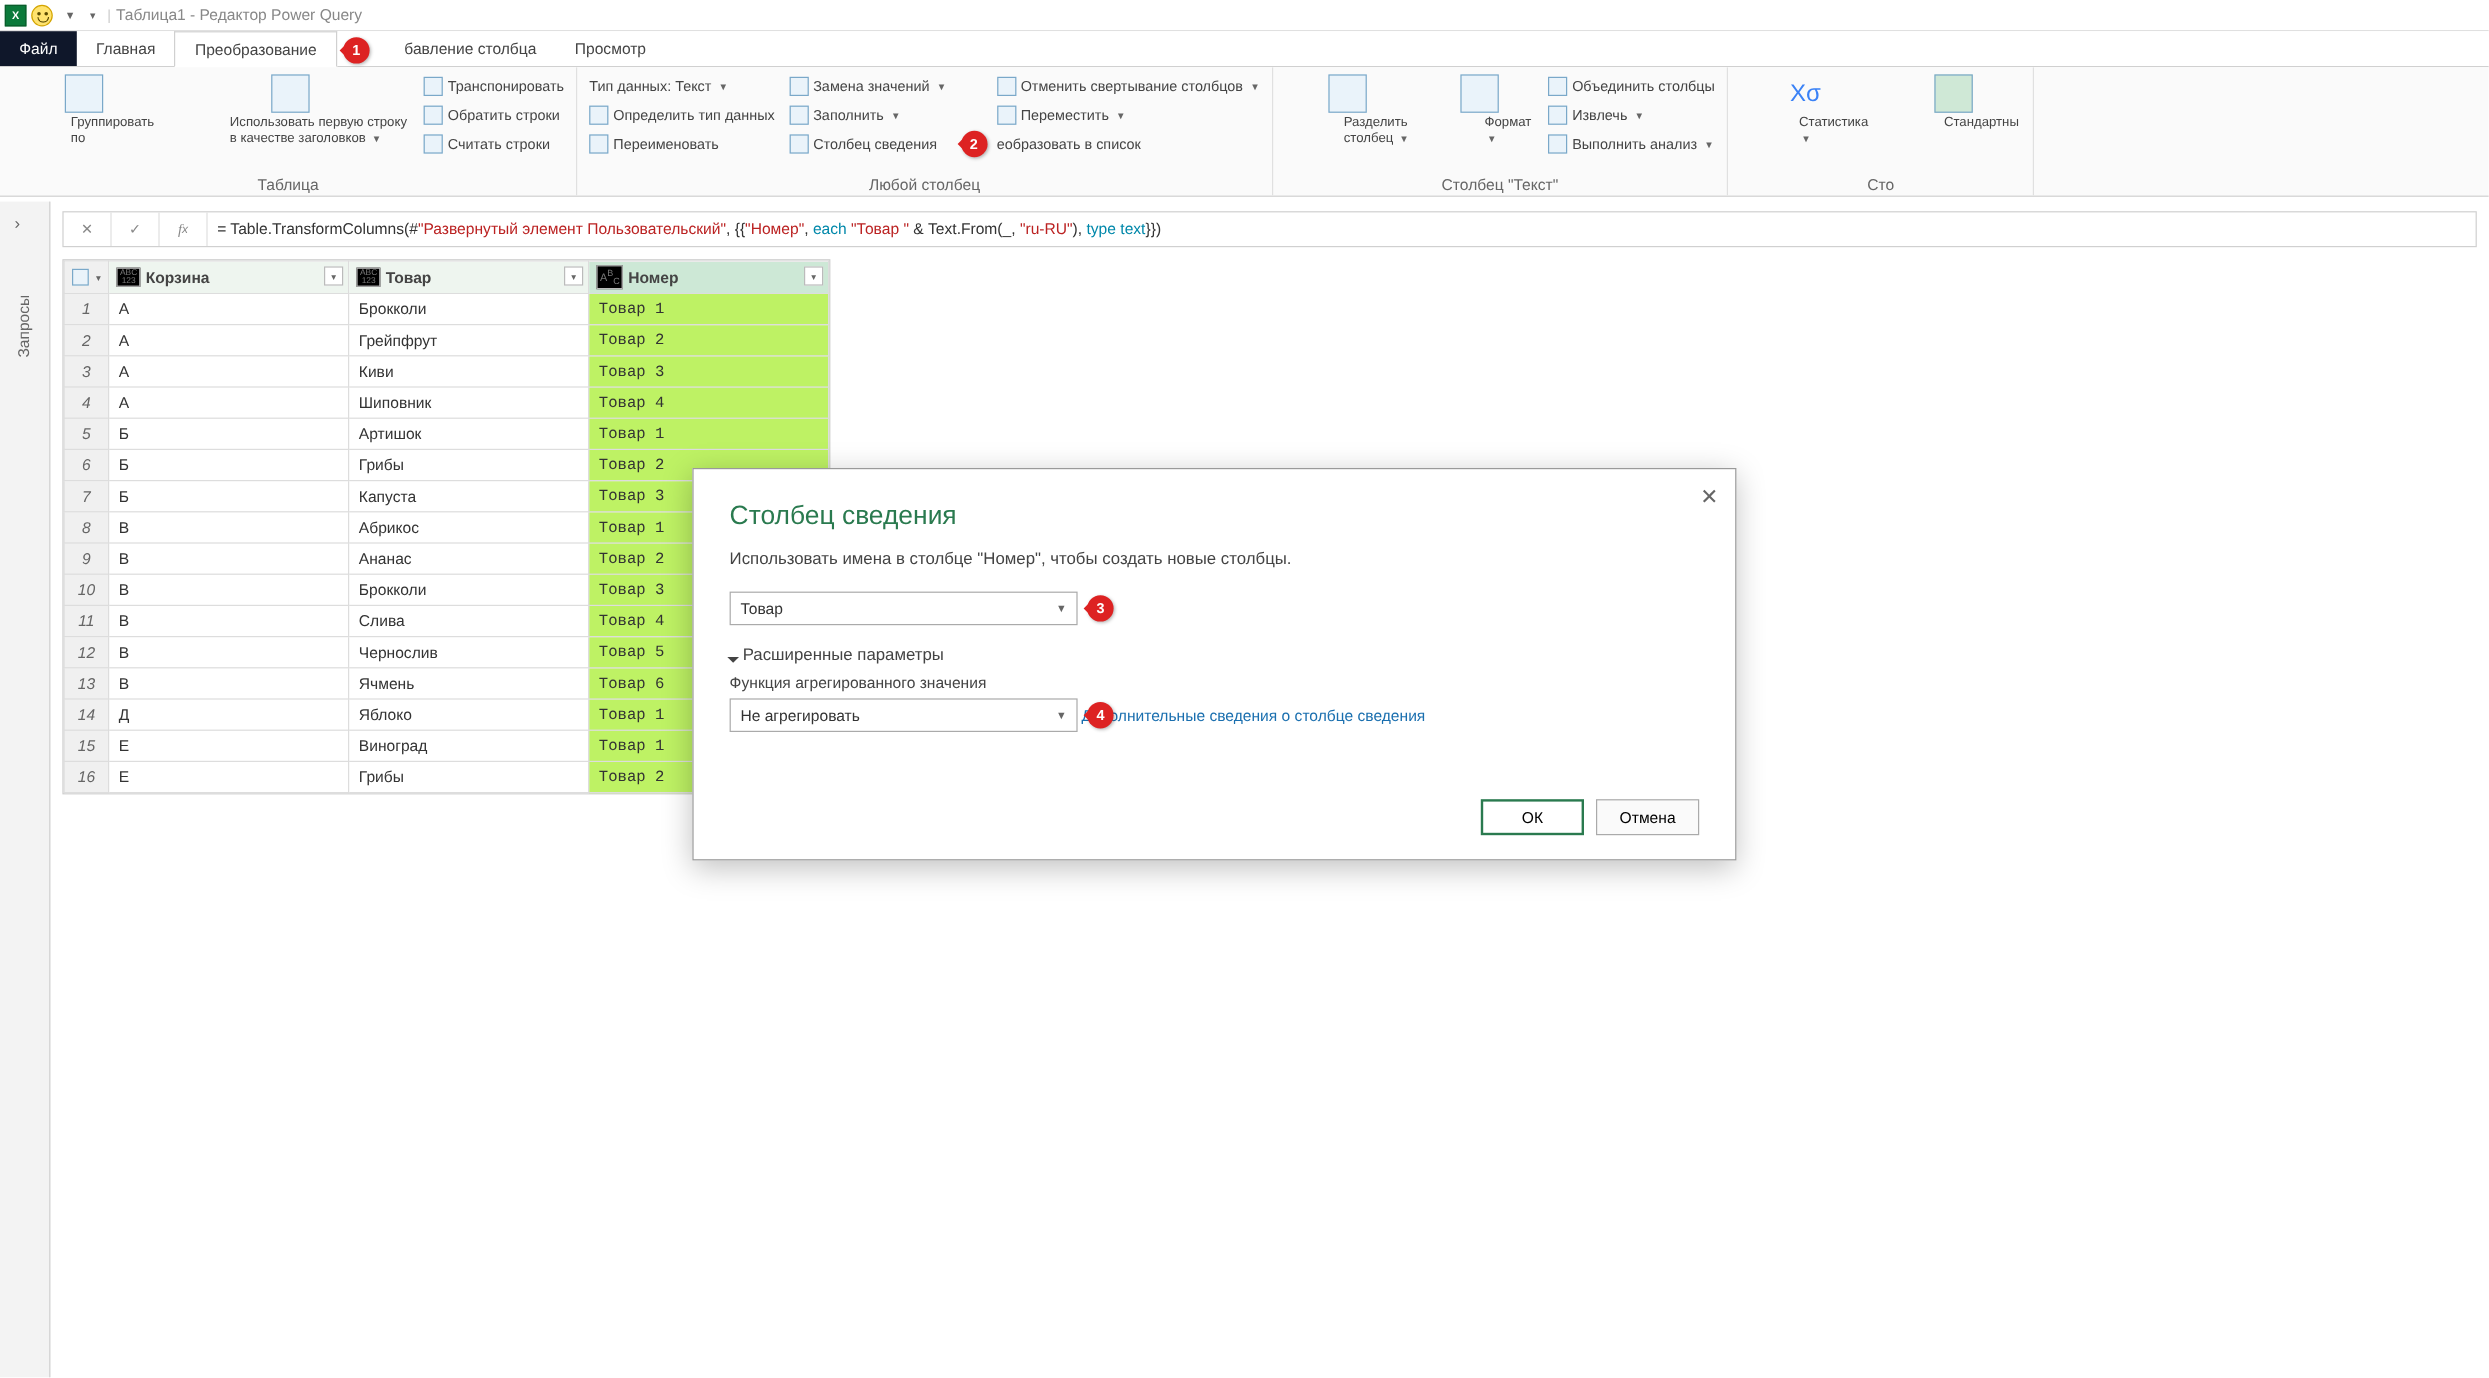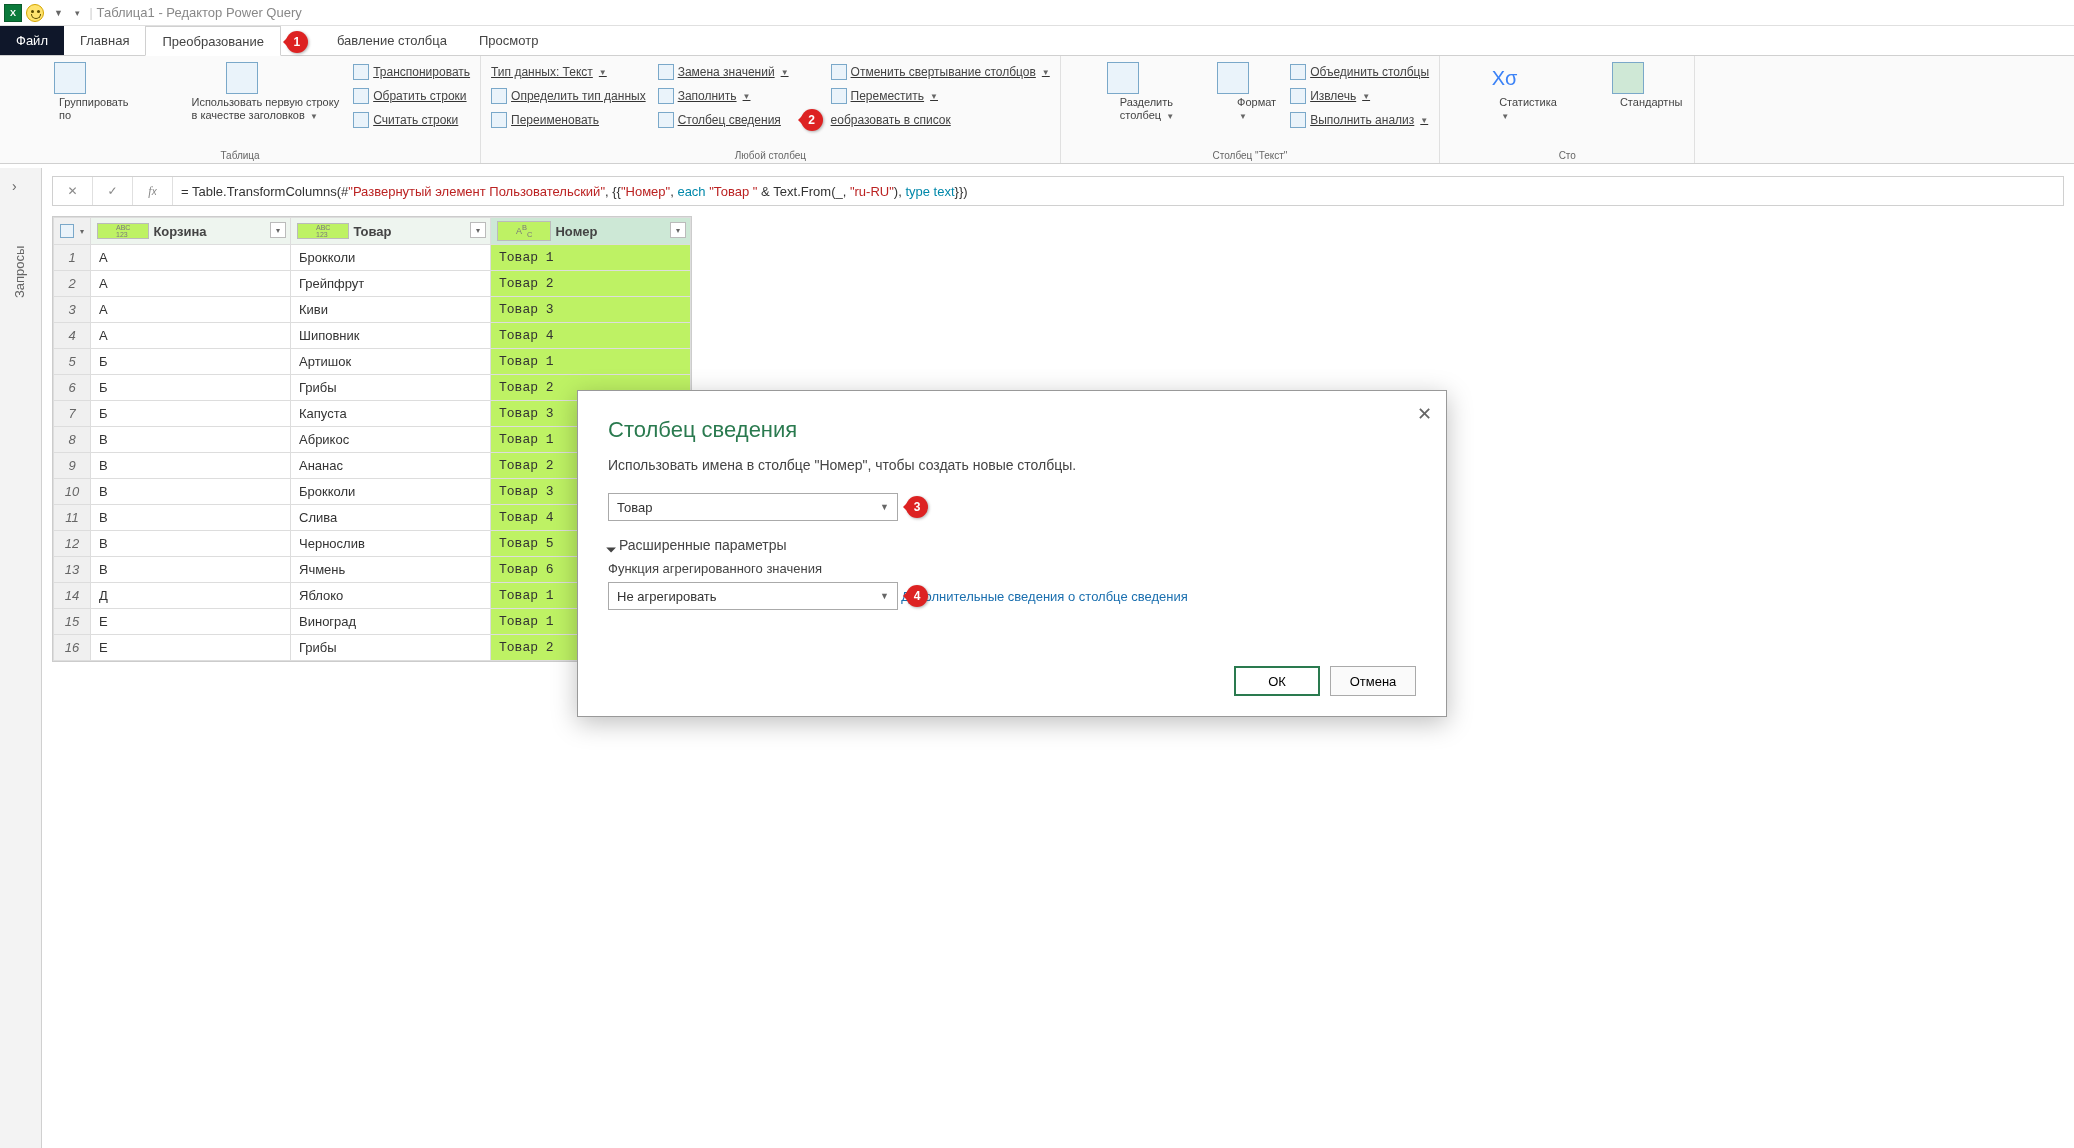--- a/index.html
+++ b/index.html
@@ -21,25 +21,25 @@
   .tab.file { background: #0f172a; color: #fff; }
   .tab.active { border: 1px solid #d0d0d0; border-bottom: 1px solid #fff; margin-bottom: -1px; background: #fff; }
 
   .callout { position: absolute; width: 22px; height: 22px; background: #d22; border-radius: 50%; color: #fff; font-size: 12px; font-weight: bold; display: flex; align-items: center; justify-content: center; box-shadow: 1px 1px 3px rgba(0,0,0,.3); z-index: 50; }
   .callout::before { content: ""; position: absolute; left: -8px; top: 6px; border: 5px solid transparent; border-right-color: #d22; }
 
   
   .ribbon { height: 108px; background: #fafafa; border-bottom: 1px solid #d0d0d0; display: flex; overflow: hidden; }
   .rgroup { border-right: 1px solid #e0e0e0; padding: 4px 6px 2px 6px; display: flex; flex-direction: column; justify-content: space-between; }
   .rgroup .body { display: flex; align-items: flex-start; gap: 4px; flex: 1; }
-  .rgroup .label { text-align: center; font-size: 10px; color: #666; padding-top: 2px; }
+  .rgroup .label { text-align: center; font-size: 13px; color: #666; padding-top: 2px; }
   .rbtn-lg { display: flex; flex-direction: column; align-items: center; padding: 2px 6px; cursor: pointer; min-width: 60px; }
   .rbtn-lg .ico { width: 32px; height: 32px; display: flex; align-items: center; justify-content: center; }
   .rbtn-lg .txt { font-size: 11px; text-align: left; line-height: 13px; margin-top: 2px; color: #444; margin-left: 47px; }
-  .rbtn-sm { display: flex; align-items: center; padding: 2px 4px; cursor: pointer; height: 24px; gap: 4px; text-decoration: underline; }
+  .rbtn-sm { display: flex; align-items: center; padding: 2px 4px; cursor: pointer; height: 24px; gap: 4px; }
   .rbtn-sm .ico { width: 16px; height: 16px; display: flex; align-items: center; justify-content: center; flex-shrink: 0; }
   .rbtn-sm .txt { font-size: 12px; color: #444; white-space: nowrap; }
   .rcol { display: flex; flex-direction: column; }
   .dd-arr { font-size: 8px; color: #666; margin-left: 2px; }
 
   
   .ic { width: 16px; height: 16px; border: 1px solid #7aa8c9; background: #eaf3fa; }
   .ic32 { width: 32px; height: 32px; border: 1px solid #7aa8c9; background: #eaf3fa; }
 
   
@@ -63,21 +63,21 @@
   .grid table { border-collapse: collapse; }
   .grid th, .grid td { border: 1px solid #ddd; font-size: 13px; text-align: left; height: 26px; }
   .grid thead th { background: #eef5ef; font-weight: normal; color: #444; position: relative; padding: 0; }
   .grid thead th .hdr { display: flex; align-items: center; height: 26px; padding: 0 6px; gap: 4px; }
   .grid thead th .filter { position: absolute; right: 4px; top: 4px; width: 16px; height: 16px; border: 1px solid #bbb; background: #fff; display: flex; align-items: center; justify-content: center; font-size: 8px; color: #666; cursor: pointer; }
   .grid thead th.rownum { width: 34px; background: #f0f0f0; }
   .grid thead th.rownum .hdr { justify-content: center; }
   .grid tbody td { padding: 0 8px; color: #333; background: #fff; }
   .grid tbody td.rownum { background: #f0f0f0; text-align: center; color: #666; font-style: italic; width: 34px; }
   .grid tbody td.sel { background: #bef264; font-family: Liberation Mono, monospace; }
-  .type-ico { font-size: 9px; color: #7a7a7a; border: 1px solid #bbb; padding: 0 18px; background: #bef264; line-height: 12px; }
+  .type-ico { font-size: 9px; color: #7a7a7a; border: 1px solid #bbb; padding: 0 2px; background: #000000; line-height: 12px; text-align: center; }
 
   .col1 { width: 200px; }
   .col2 { width: 200px; }
   .col3 { width: 200px; }
 
   
   .dialog { position: absolute; left: 577px; top: 390px; width: 870px; background: #fff; border: 1px solid #999; box-shadow: 0 6px 24px rgba(0,0,0,.25); padding: 26px 30px 20px 30px; z-index: 100; }
   .dialog .close { position: absolute; right: 14px; top: 12px; font-size: 18px; color: #666; cursor: pointer; }
   .dialog h2 { font-size: 22px; font-weight: normal; color: #2a7a4f; margin-bottom: 14px; }
   .dialog .desc { font-size: 14px; color: #444; margin-bottom: 20px; }

